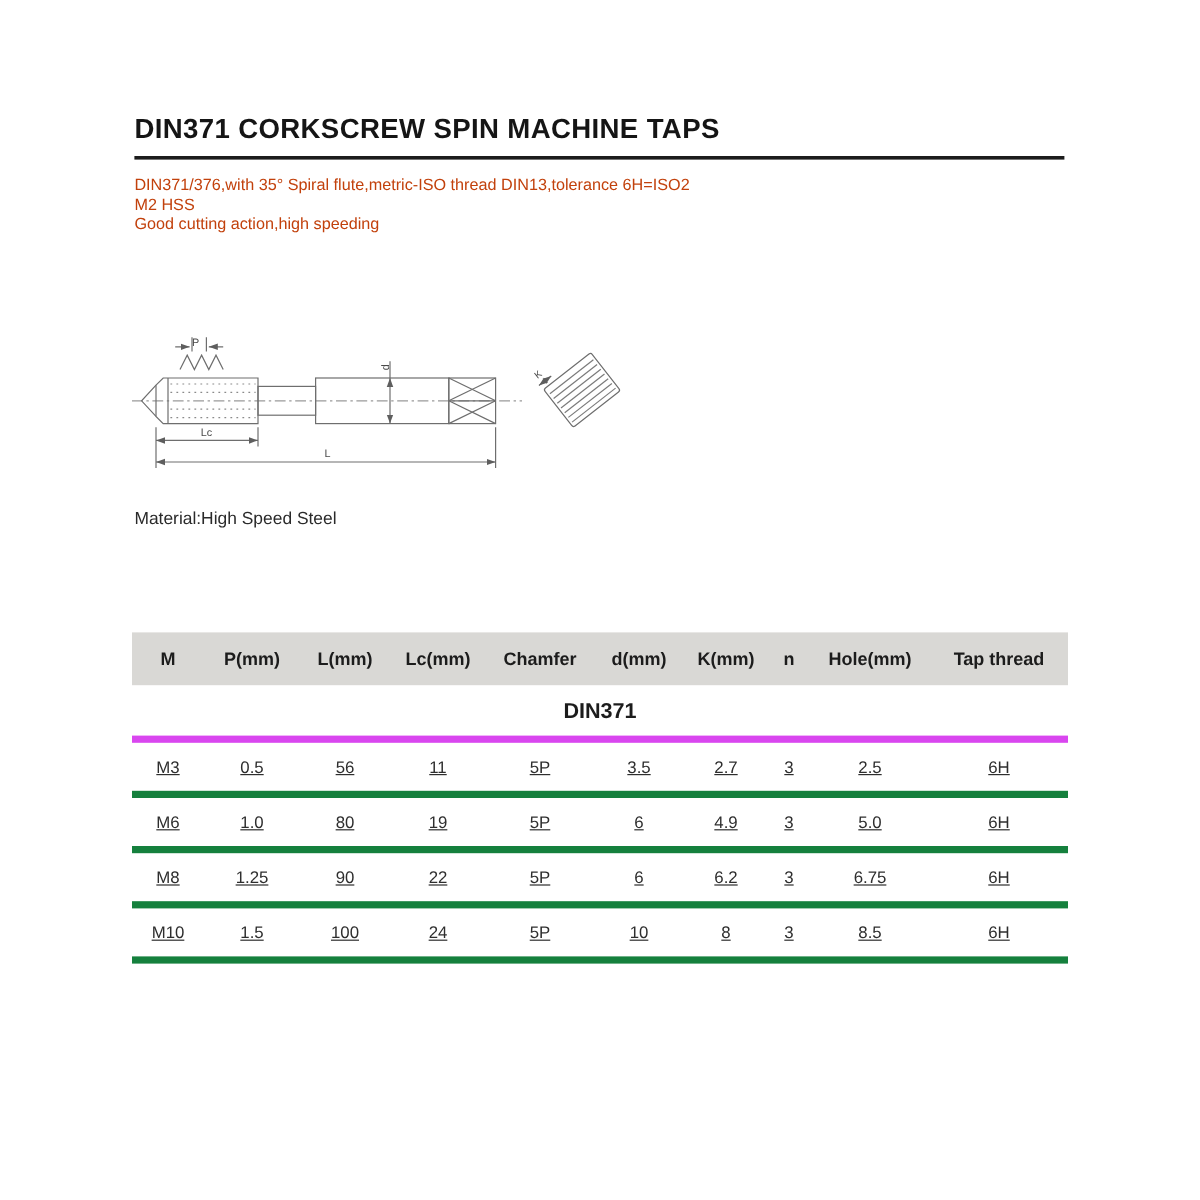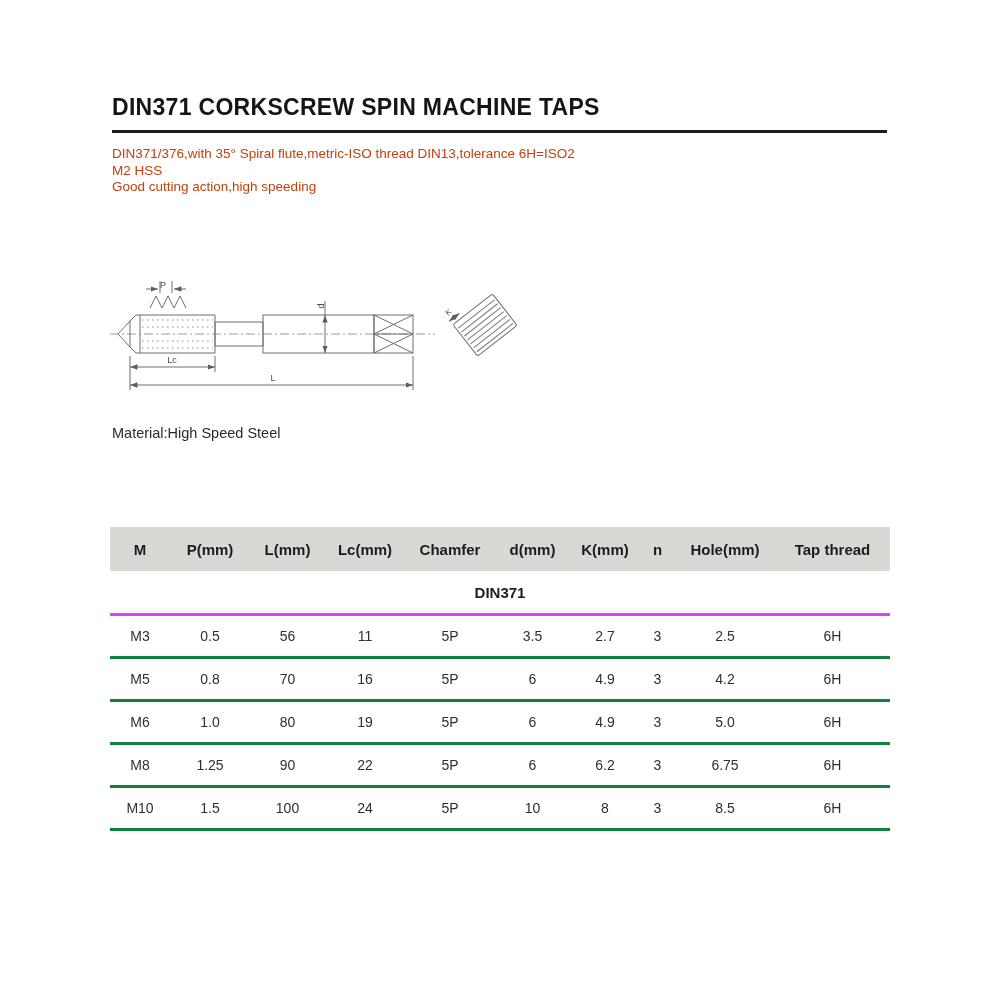--- a/index.html
+++ b/index.html
@@ -33,25 +33,25 @@
     width:780px;border-collapse:collapse;table-layout:fixed;
   }
   table.spec thead th{
     background:#d9d8d5;height:44px;font-size:15px;font-weight:bold;
     color:#1c1c1c;text-align:center;vertical-align:middle;padding:0;
   }
   table.spec td{
     text-align:center;vertical-align:middle;font-size:14px;color:#2e2e2e;padding:0;
   }
   table.spec tr.section-row td{
-    height:42px;font-size:15px;font-weight:bold;color:#1c1c1c;
-    border-bottom:3px solid #d946ef;
+    height:42px;font-size:18px;font-weight:bold;color:#1c1c1c;
+    border-bottom:6px solid #d946ef;
   }
   table.spec tbody tr.data-row td{
-    height:40px;border-bottom:3px solid #15803d;
+    height:40px;border-bottom:6px solid #15803d;text-decoration:underline;
   }
 </style>
 </head>
 <body>
 
 <div class="page-title">DIN371 CORKSCREW SPIN MACHINE TAPS</div>
 <div class="title-rule"></div>
 
 <div class="description">
   <div>DIN371/376,with 35° Spiral flute,metric-ISO thread DIN13,tolerance 6H=ISO2</div>
@@ -181,32 +181,20 @@
           <td>56</td>
           <td>11</td>
           <td>5P</td>
           <td>3.5</td>
           <td>2.7</td>
           <td>3</td>
           <td>2.5</td>
           <td>6H</td>
         </tr>
         <tr class="data-row">
-          <td>M5</td>
-          <td>0.8</td>
-          <td>70</td>
-          <td>16</td>
-          <td>5P</td>
-          <td>6</td>
-          <td>4.9</td>
-          <td>3</td>
-          <td>4.2</td>
-          <td>6H</td>
-        </tr>
-        <tr class="data-row">
           <td>M6</td>
           <td>1.0</td>
           <td>80</td>
           <td>19</td>
           <td>5P</td>
           <td>6</td>
           <td>4.9</td>
           <td>3</td>
           <td>5.0</td>
           <td>6H</td>

